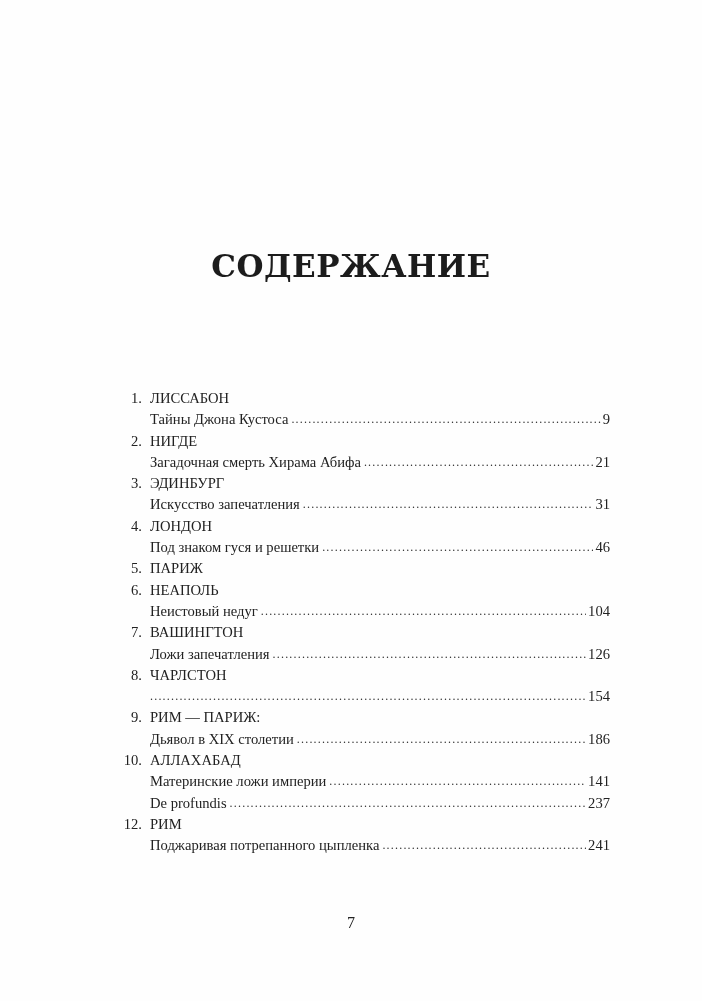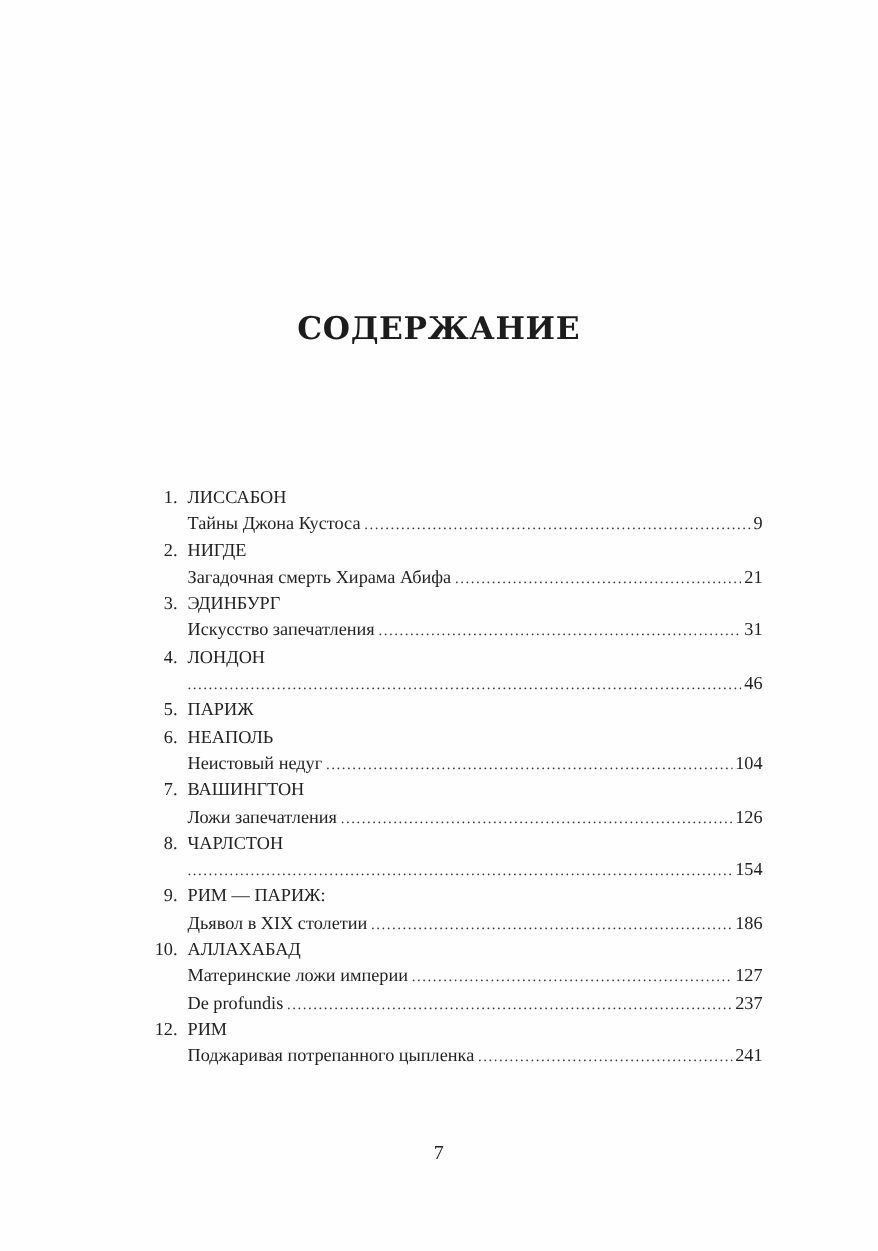--- a/index.html
+++ b/index.html
@@ -20,21 +20,21 @@
       width: 702px; height: 1001px;
       background: #fefefe;
     }
     .title {
       position: absolute;
       left: 0; right: 0;
       top: 248px;
       text-align: center;
       font-family: "DejaVu Serif", serif;
       font-weight: bold;
-      font-size: 25px;
+      font-size: 31px;
       letter-spacing: 0.5px;
       color: #1c1c1c;
     }
     .toc {
       position: absolute;
       left: 112px;
       top: 388px;
       width: 498px;
       font-family: "Liberation Serif", serif;
       font-size: 14.6px;
@@ -130,20 +130,21 @@
         <span class="page-ref">31</span>
       </div>
     </div>
 
     <div class="entry">
       <div class="chapter-line">
         <span class="num">4.</span>
         <span class="city">ЛОНДОН</span>
       </div>
       <div class="sub-line">
+        <span class="subtitle">Под знаком гуся и решетки</span>
         <span class="leader"></span>
         <span class="page-ref">46</span>
       </div>
     </div>
 
     <div class="entry">
       <div class="chapter-line">
         <span class="num">5.</span>
         <span class="city">ПАРИЖ</span>
       </div>
@@ -197,21 +198,21 @@
     </div>
 
     <div class="entry">
       <div class="chapter-line">
         <span class="num">10.</span>
         <span class="city">АЛЛАХАБАД</span>
       </div>
       <div class="sub-line">
         <span class="subtitle">Материнские ложи империи</span>
         <span class="leader"></span>
-        <span class="page-ref">127</span>
+        <span class="page-ref">141</span>
       </div>
     </div>
 
     <div class="entry">
       <div class="sub-line">
         <span class="subtitle">De profundis</span>
         <span class="leader"></span>
         <span class="page-ref">237</span>
       </div>
     </div>

